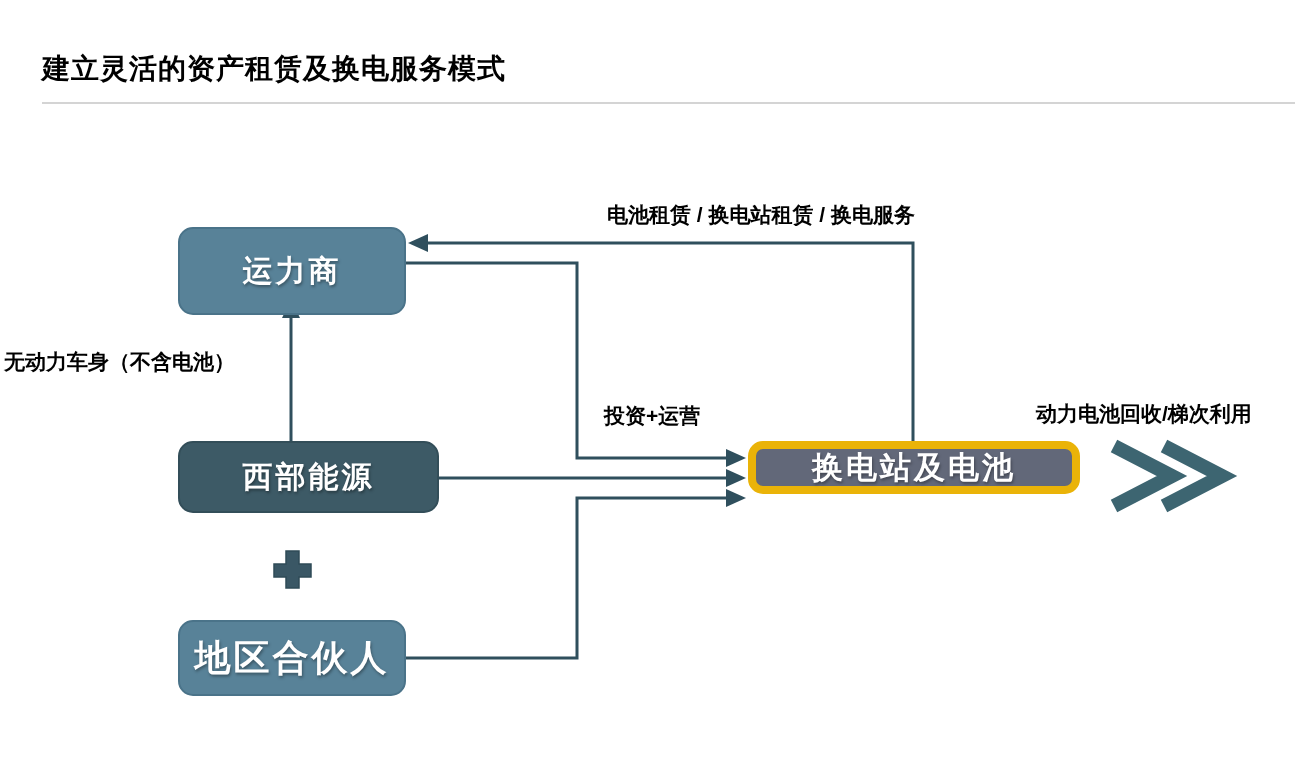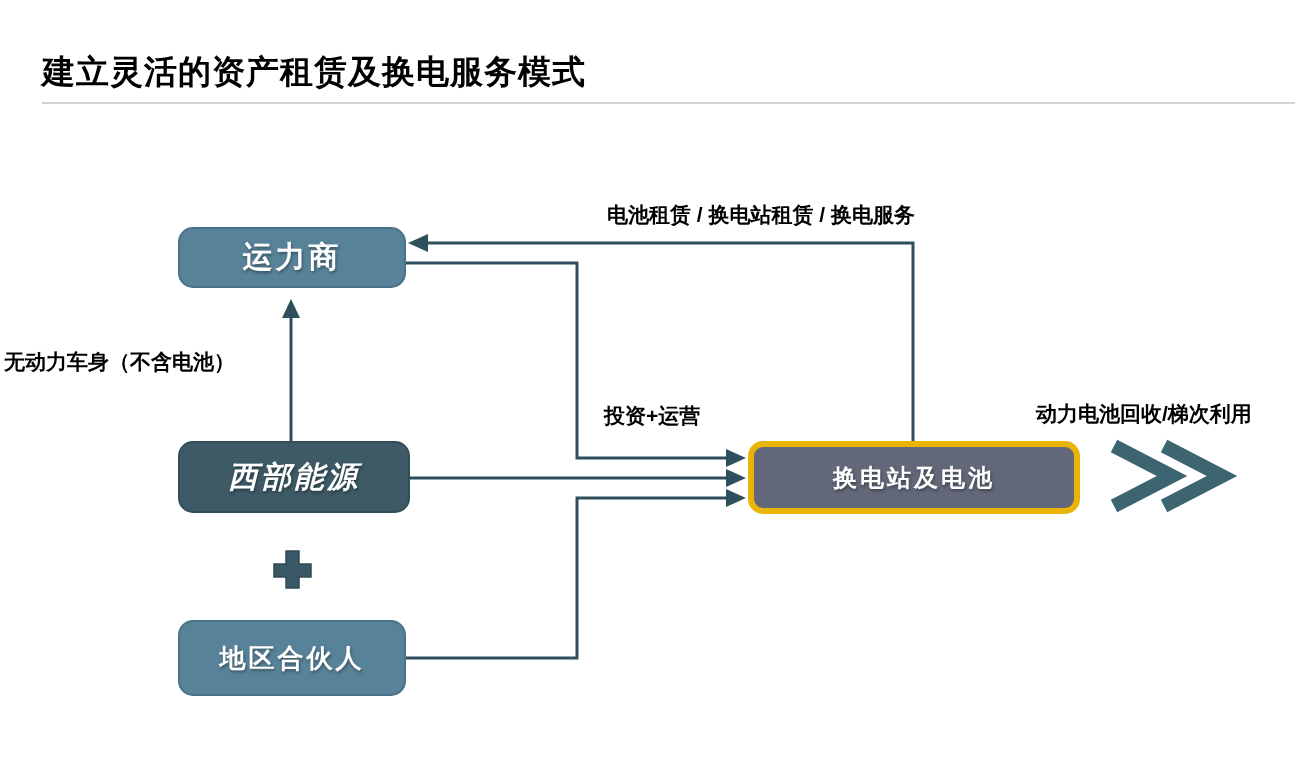--- a/index.html
+++ b/index.html
@@ -3,47 +3,47 @@
 <meta charset="utf-8">
 <style>
   html,body { margin:0; padding:0; background:#ffffff; }
   .page {
     position:relative; width:1300px; height:759px; overflow:hidden;
     background:#ffffff;
     font-family:"Liberation Sans","DejaVu Sans",sans-serif;
   }
   .title {
     position:absolute; left:42px; top:50px;
-    font-size:33px; font-weight:bold; color:var(--title-text,#000);
+    font-size:28px; font-weight:bold; color:var(--title-text,#000);
     letter-spacing:1px; white-space:nowrap;
   }
   .divider {
     position:absolute; left:42px; top:102px; width:1253px; height:0;
     border-top:2px solid var(--divider,#d4d4d4);
   }
   svg.overlay { position:absolute; left:0; top:0; pointer-events:none; }
   .conn { fill:none; stroke:var(--connector,#2f4f5d); stroke-width:3; }
   .head { fill:var(--connector,#2f4f5d); stroke:none; }
   .plus-shape { fill:var(--plus,#3a5765); stroke:#2f4b57; stroke-width:1.5; }
   .chev { fill:none; stroke:var(--chevron,#3d6571); stroke-width:14; stroke-linejoin:miter; }
   .node {
     position:absolute; box-sizing:border-box;
     display:flex; align-items:center; justify-content:center;
     color:var(--node-text,#ffffff); font-weight:bold; letter-spacing:3px;
     border-radius:15px; white-space:nowrap;
     text-shadow:1px 2px 3px rgba(0,0,0,0.35);
   }
-  .node-carrier  { left:178px; top:227px; width:228px; height:61px;
+  .node-carrier  { left:178px; top:227px; width:228px; height:88px;
                    background:var(--node-light,#588298); border:2px solid #4a7389; font-size:30px; }
-  .node-western  { left:178px; top:441px; width:232px; height:72px;
-                   background:var(--node-dark,#3d5a66); border:2px solid #334e59; font-size:30px;font-style:italic; }
+  .node-western  { left:178px; top:441px; width:261px; height:72px;
+                   background:var(--node-dark,#3d5a66); border:2px solid #334e59; font-size:30px; }
   .node-partner  { left:178px; top:620px; width:228px; height:76px;
-                   background:var(--node-light,#588298); border:2px solid #4a7389; font-size:26px; }
-  .node-station  { left:748px; top:441px; width:332px; height:73px;
-                   background:var(--node-gray,#626879); border:6px solid #eab308; font-size:24px; }
+                   background:var(--node-light,#588298); border:2px solid #4a7389; font-size:36px; }
+  .node-station  { left:748px; top:441px; width:332px; height:53px;
+                   background:var(--node-gray,#626879); border:8px solid #eab308; font-size:31px; }
   .label {
     position:absolute; font-weight:bold; color:var(--label-text,#000);
     font-size:21px; white-space:nowrap;
   }
   .top-label     { left:540px; top:201px; width:375px; text-align:right; }
   .left-label    { left:4px;  top:346px; line-height:31px; }
   .invest-label  { left:604px; top:402px; }
   .recycle-label { left:1036px; top:400px; }
 </style>
 </head>

